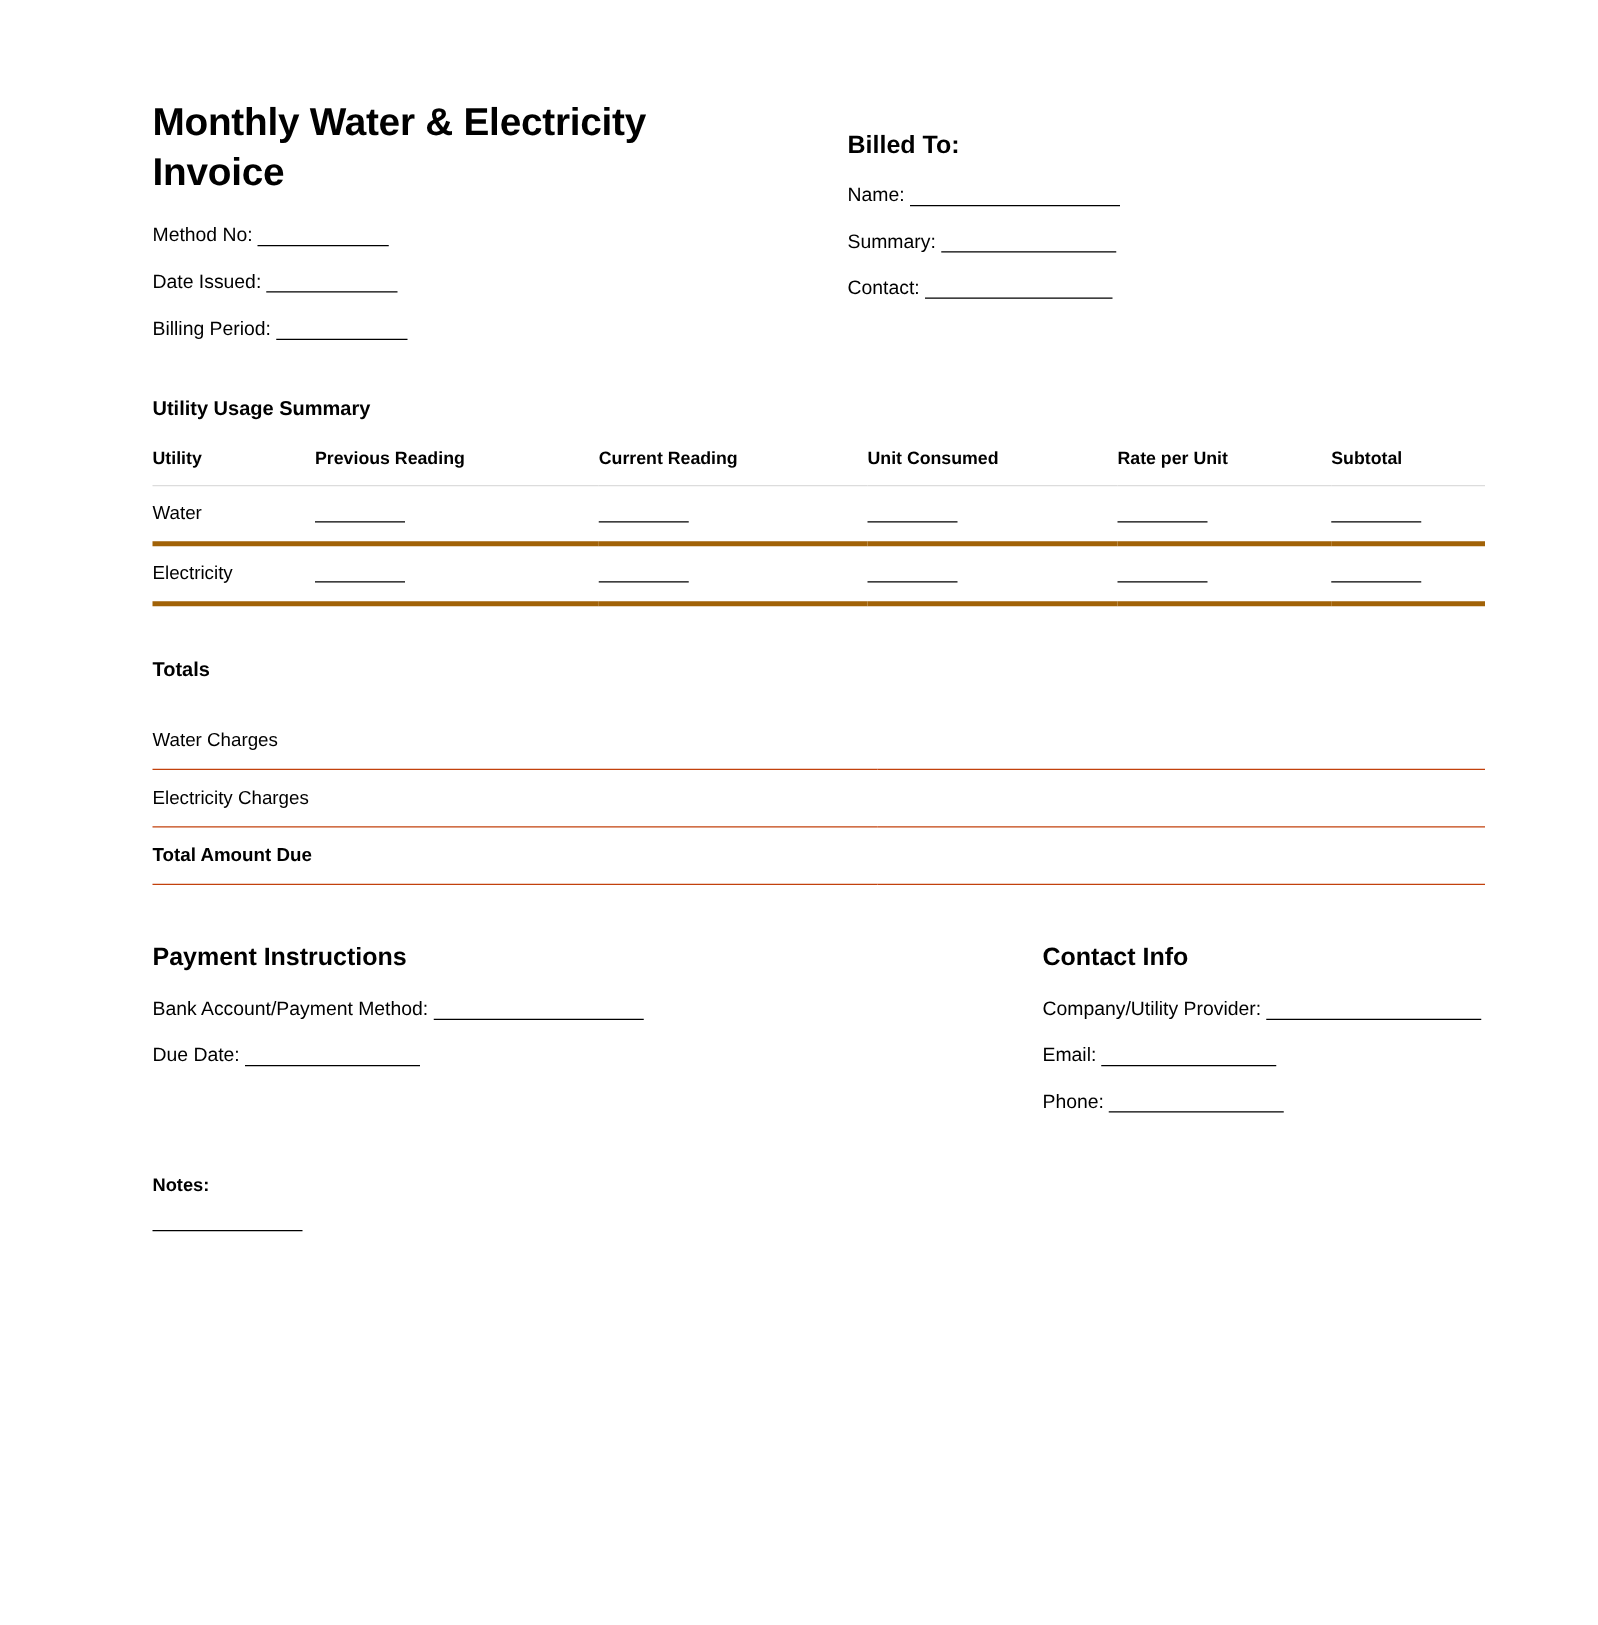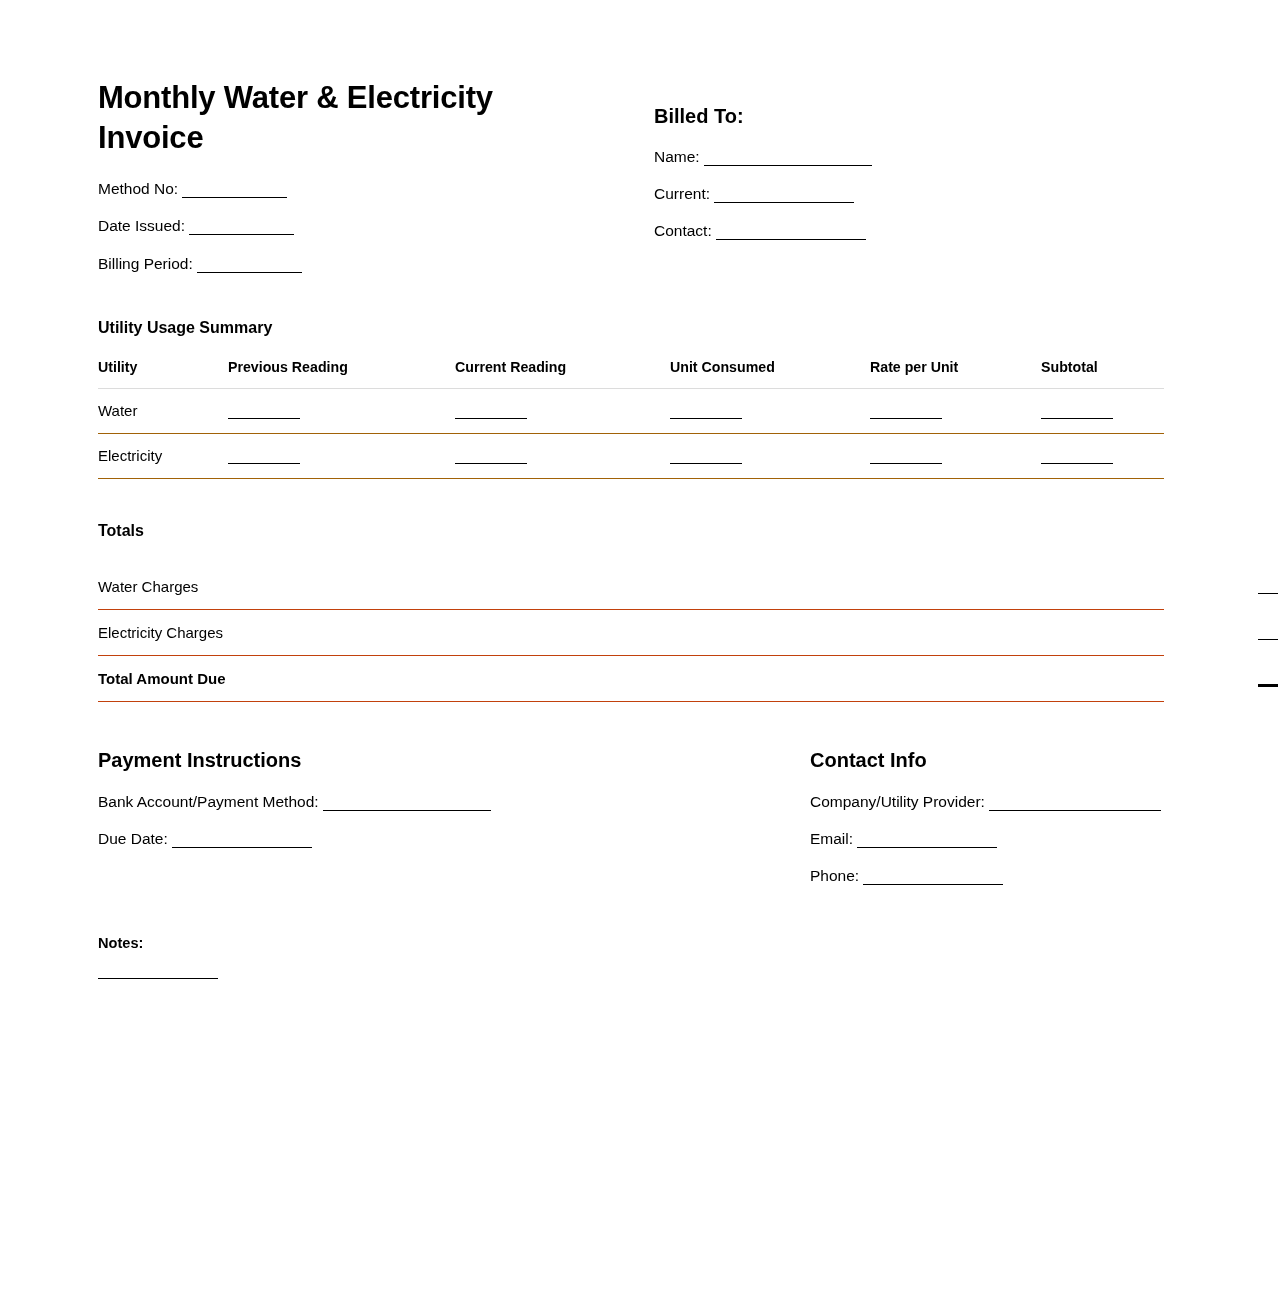--- a/index.html
+++ b/index.html
@@ -15,21 +15,21 @@
   .page {
     position: relative;
     width: 1278px;
     height: 1300px;
     background: #ffffff;
     box-sizing: border-box;
     overflow: hidden;
   }
   .content {
     position: absolute;
-    left: 98px;
+    left: 122px;
     top: 78px;
     width: 1066px;
   }
 
   
   .header-row {
     display: flex;
     align-items: flex-start;
   }
   .header-left {
@@ -98,21 +98,21 @@
     text-align: left;
     padding: 0 0 13px 0;
     border-bottom: 1px solid #dcdcdc;
     vertical-align: bottom;
     white-space: nowrap;
   }
   table.usage td {
     font-size: 15px;
     text-align: left;
     padding: 9px 0 9px 0;
-    border-bottom: 1px solid #a16207;
+    border-bottom: 4px solid #a16207;
     height: 26px;
     vertical-align: middle;
     white-space: nowrap;
   }
   .col-utility   { width: 130px; }
   .col-prev      { width: 227px; }
   .col-curr      { width: 215px; }
   .col-unit      { width: 200px; }
   .col-rate      { width: 171px; }
   .col-sub       { width: 123px; }
@@ -205,21 +205,21 @@
       </div>
 
       <div class="header-right">
         <h3 class="sub-head">Billed To:</h3>
 
         <div class="field-line">
           <span>Name:</span><span class="blank b168"></span>
         </div>
 
         <div class="field-line">
-          <span>Current:</span><span class="blank b140"></span>
+          <span>Summary:</span><span class="blank b140"></span>
         </div>
 
         <div class="field-line">
           <span>Contact:</span><span class="blank b150"></span>
         </div>
       </div>
     </div>
 
     <div class="usage-wrap">
       <h2 class="section-head">Utility Usage Summary</h2>

